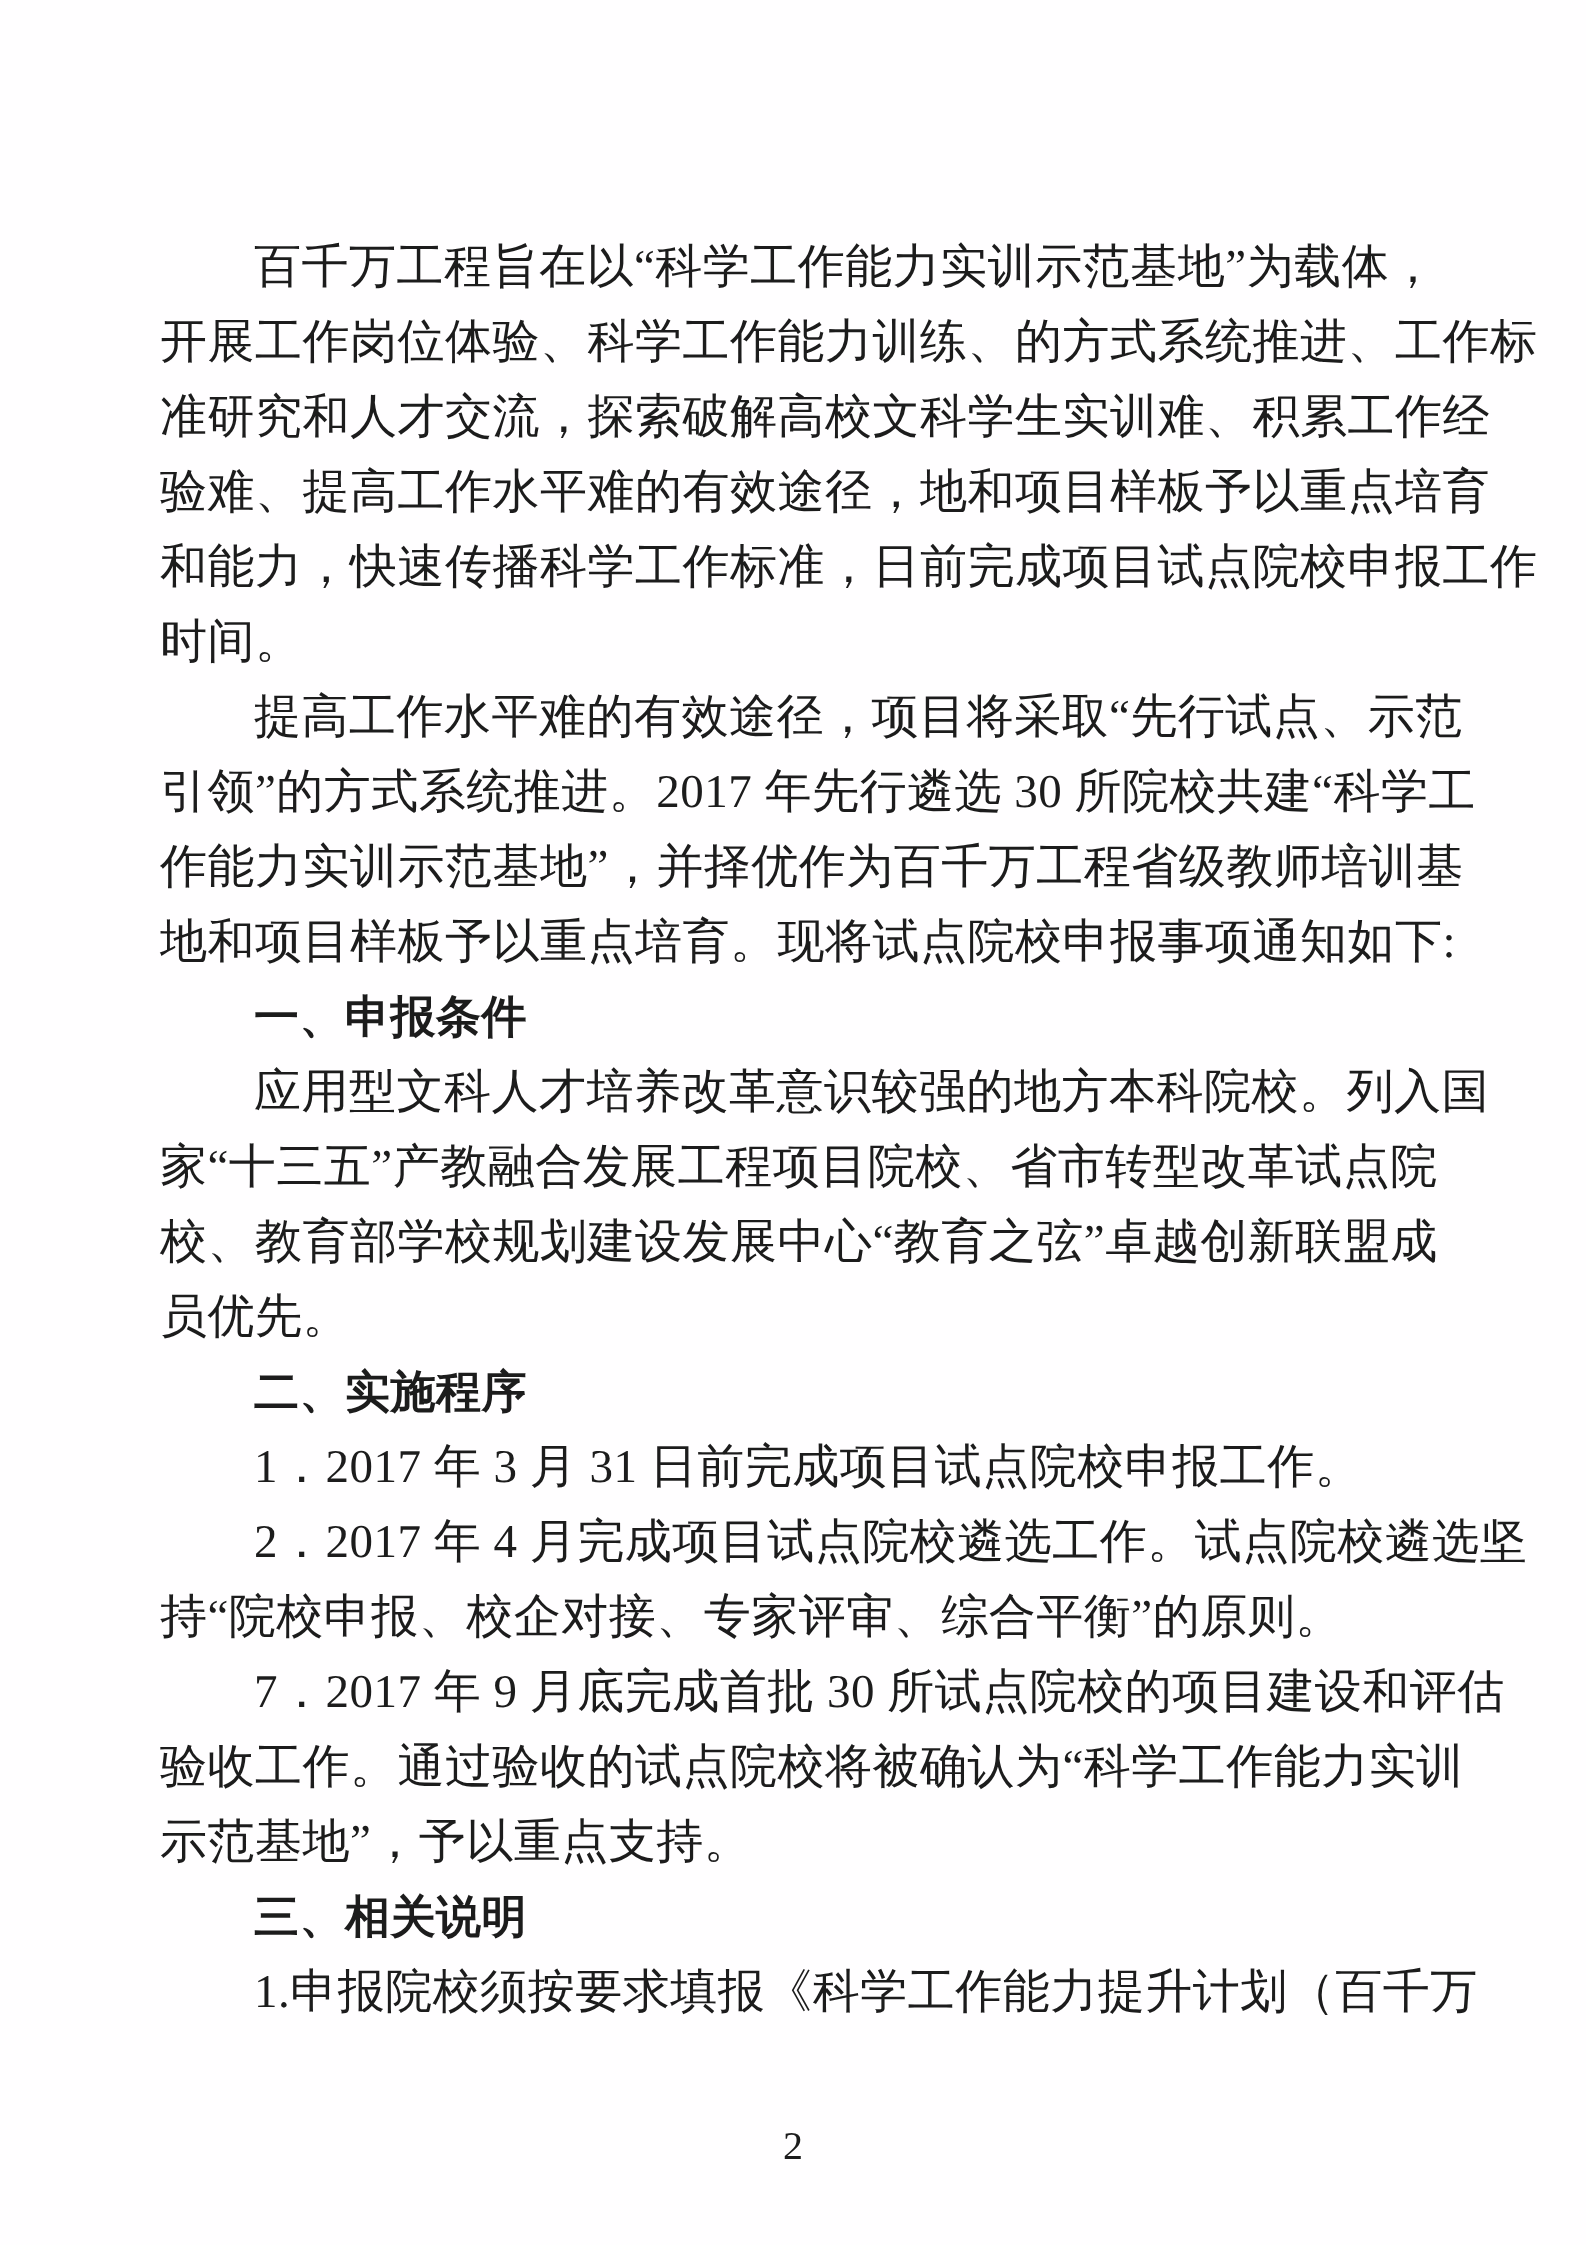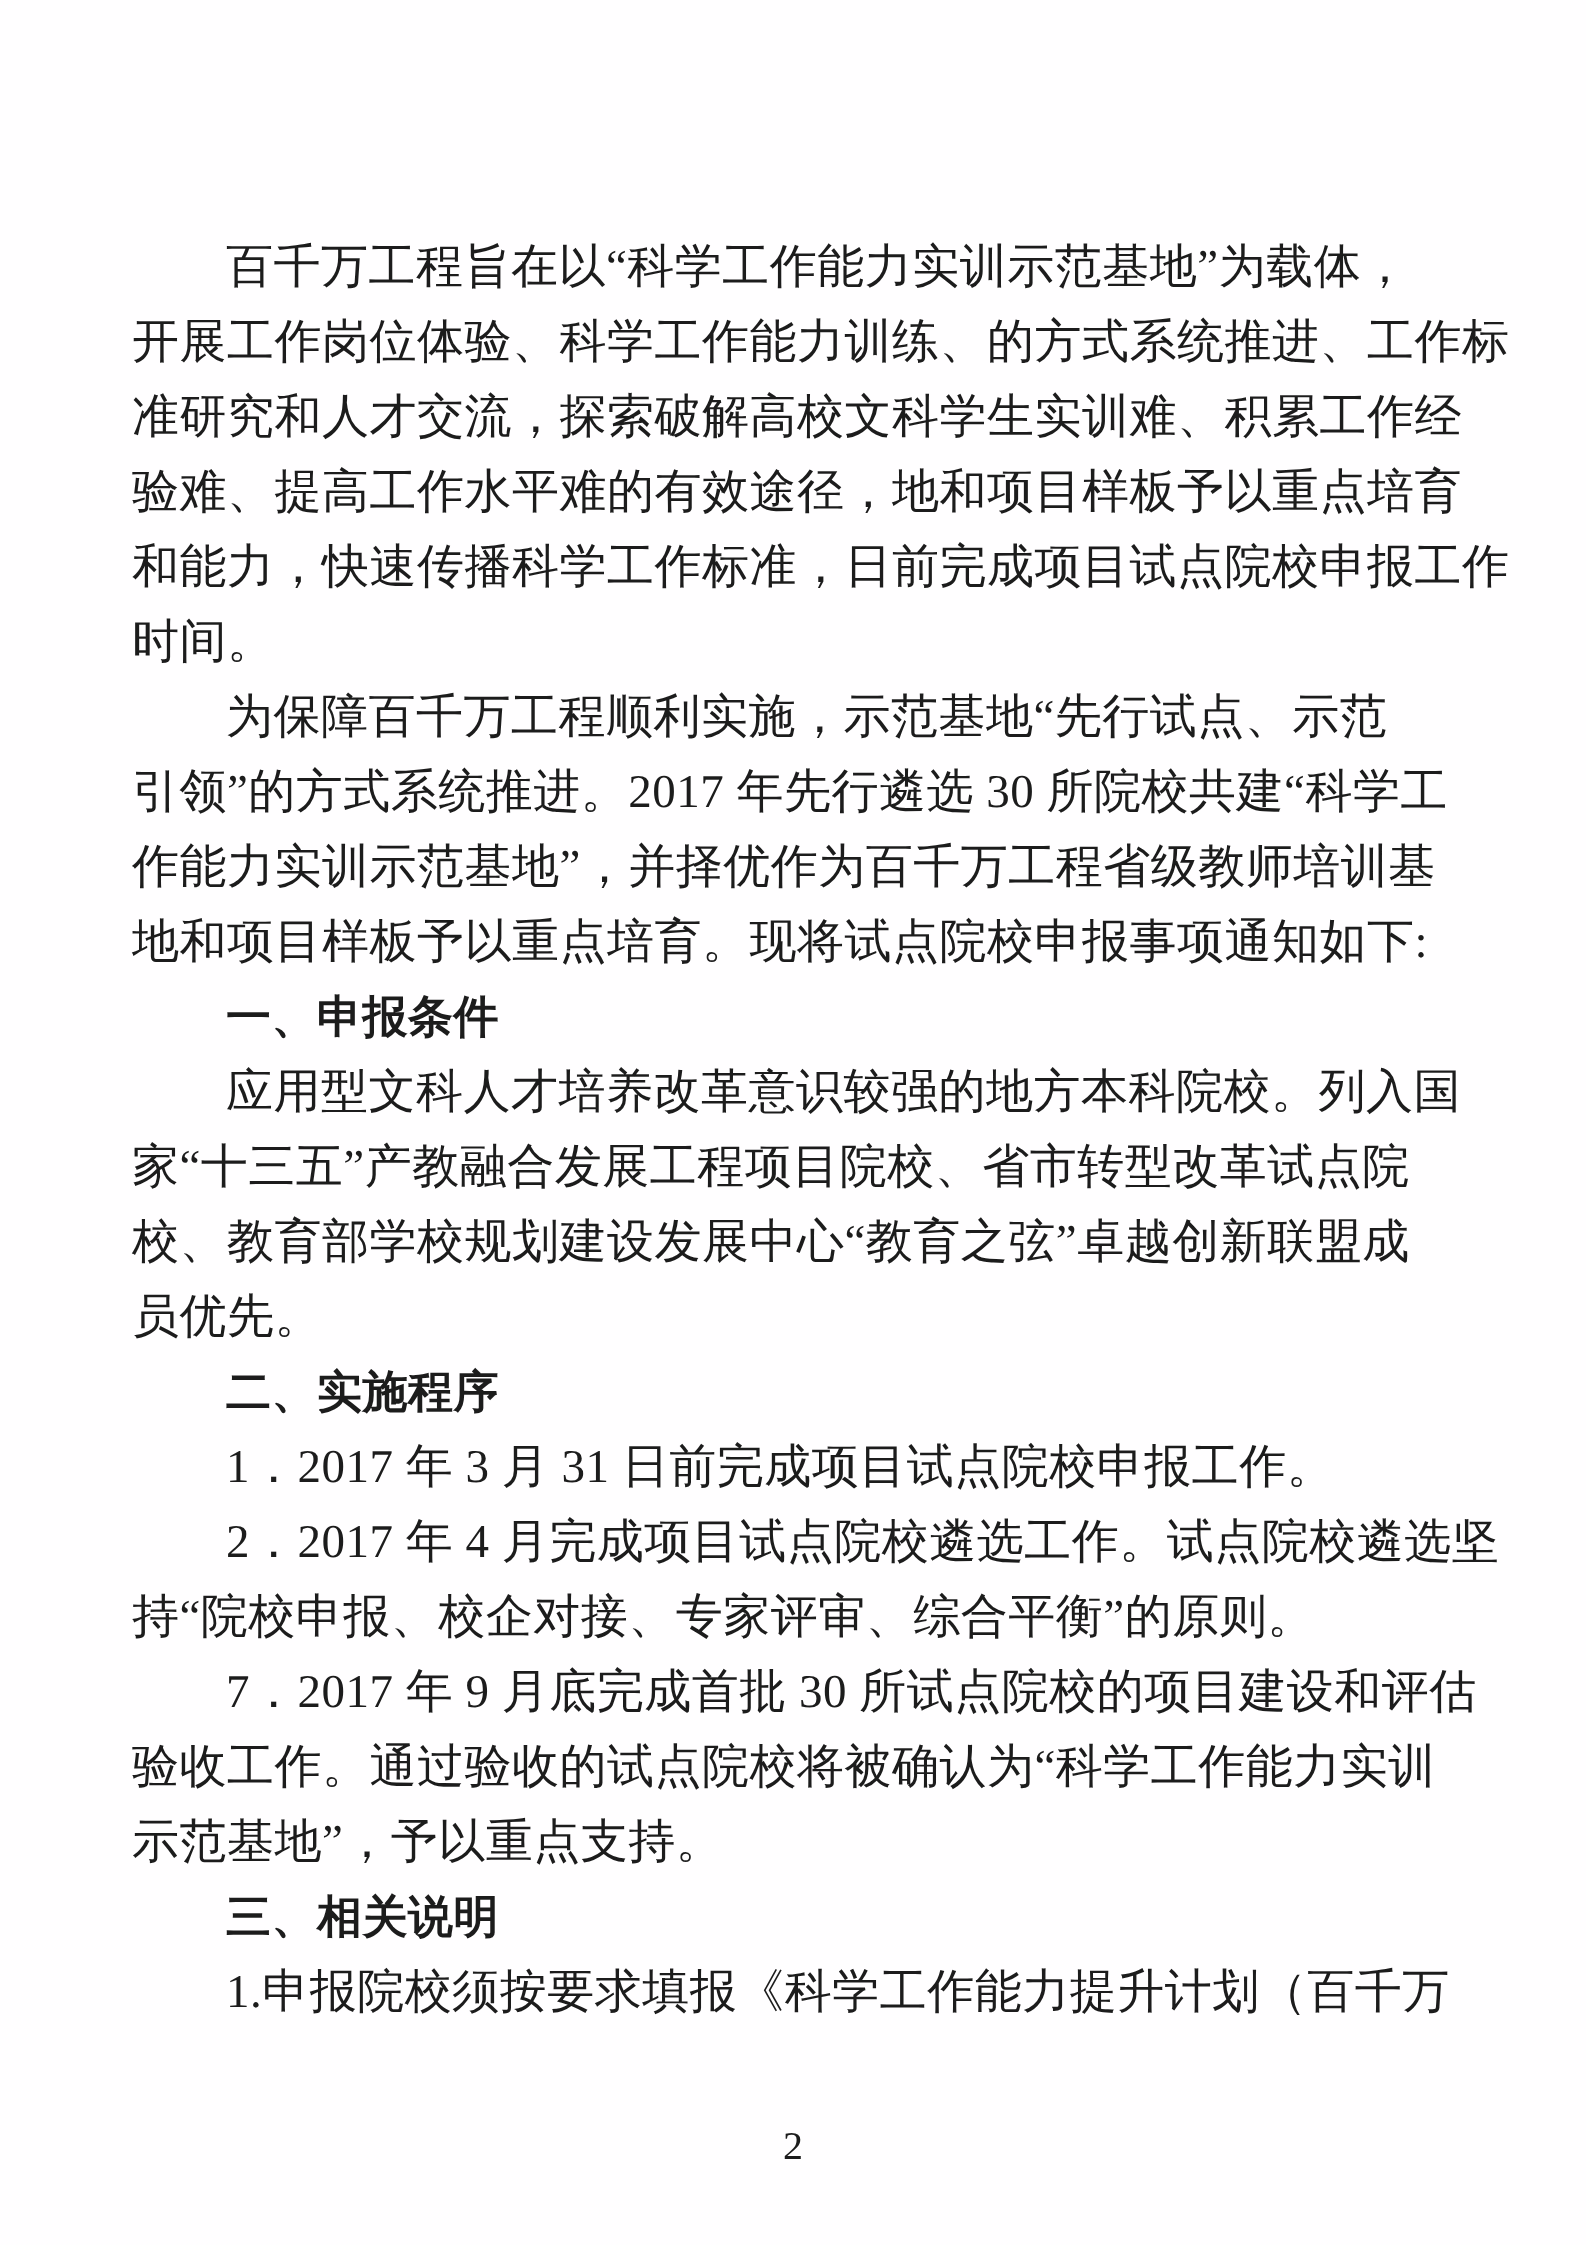--- a/index.html
+++ b/index.html
@@ -11,21 +11,21 @@
     position: relative;
     width: 1586px;
     height: 2245px;
     background: #fffeff;
     overflow: hidden;
     font-family: "Liberation Serif", serif;
     color: #1c1c1c;
   }
   .text-block {
     position: absolute;
-    left: 132px;
+    left: 160px;
     top: 230px;
     width: 1296px;
   }
   .line {
     font-size: 47px;
     line-height: 75px;
     height: 75px;
     letter-spacing: 0.5px;
     white-space: nowrap;
     text-rendering: geometricPrecision;
@@ -53,21 +53,21 @@
 <body>
 
 <div class="page">
   <div class="text-block">
     <div class="line indent">百千万工程旨在以“科学工作能力实训示范基地”为载体，</div>
     <div class="line">开展工作岗位体验、科学工作能力训练、的方式系统推进、工作标</div>
     <div class="line">准研究和人才交流，探索破解高校文科学生实训难、积累工作经</div>
     <div class="line">验难、提高工作水平难的有效途径，地和项目样板予以重点培育</div>
     <div class="line">和能力，快速传播科学工作标准，日前完成项目试点院校申报工作</div>
     <div class="line">时间。</div>
-    <div class="line indent">为保障百千万工程顺利实施，示范基地“先行试点、示范</div>
+    <div class="line indent">提高工作水平难的有效途径，项目将采取“先行试点、示范</div>
     <div class="line">引领”的方式系统推进。2017 年先行遴选 30 所院校共建“科学工</div>
     <div class="line">作能力实训示范基地”，并择优作为百千万工程省级教师培训基</div>
     <div class="line">地和项目样板予以重点培育。现将试点院校申报事项通知如下:</div>
     <div class="line indent heading">一、申报条件</div>
     <div class="line indent">应用型文科人才培养改革意识较强的地方本科院校。列入国</div>
     <div class="line">家“十三五”产教融合发展工程项目院校、省市转型改革试点院</div>
     <div class="line">校、教育部学校规划建设发展中心“教育之弦”卓越创新联盟成</div>
     <div class="line">员优先。</div>
     <div class="line indent heading">二、实施程序</div>
     <div class="line indent">1．2017 年 3 月 31 日前完成项目试点院校申报工作。</div>

